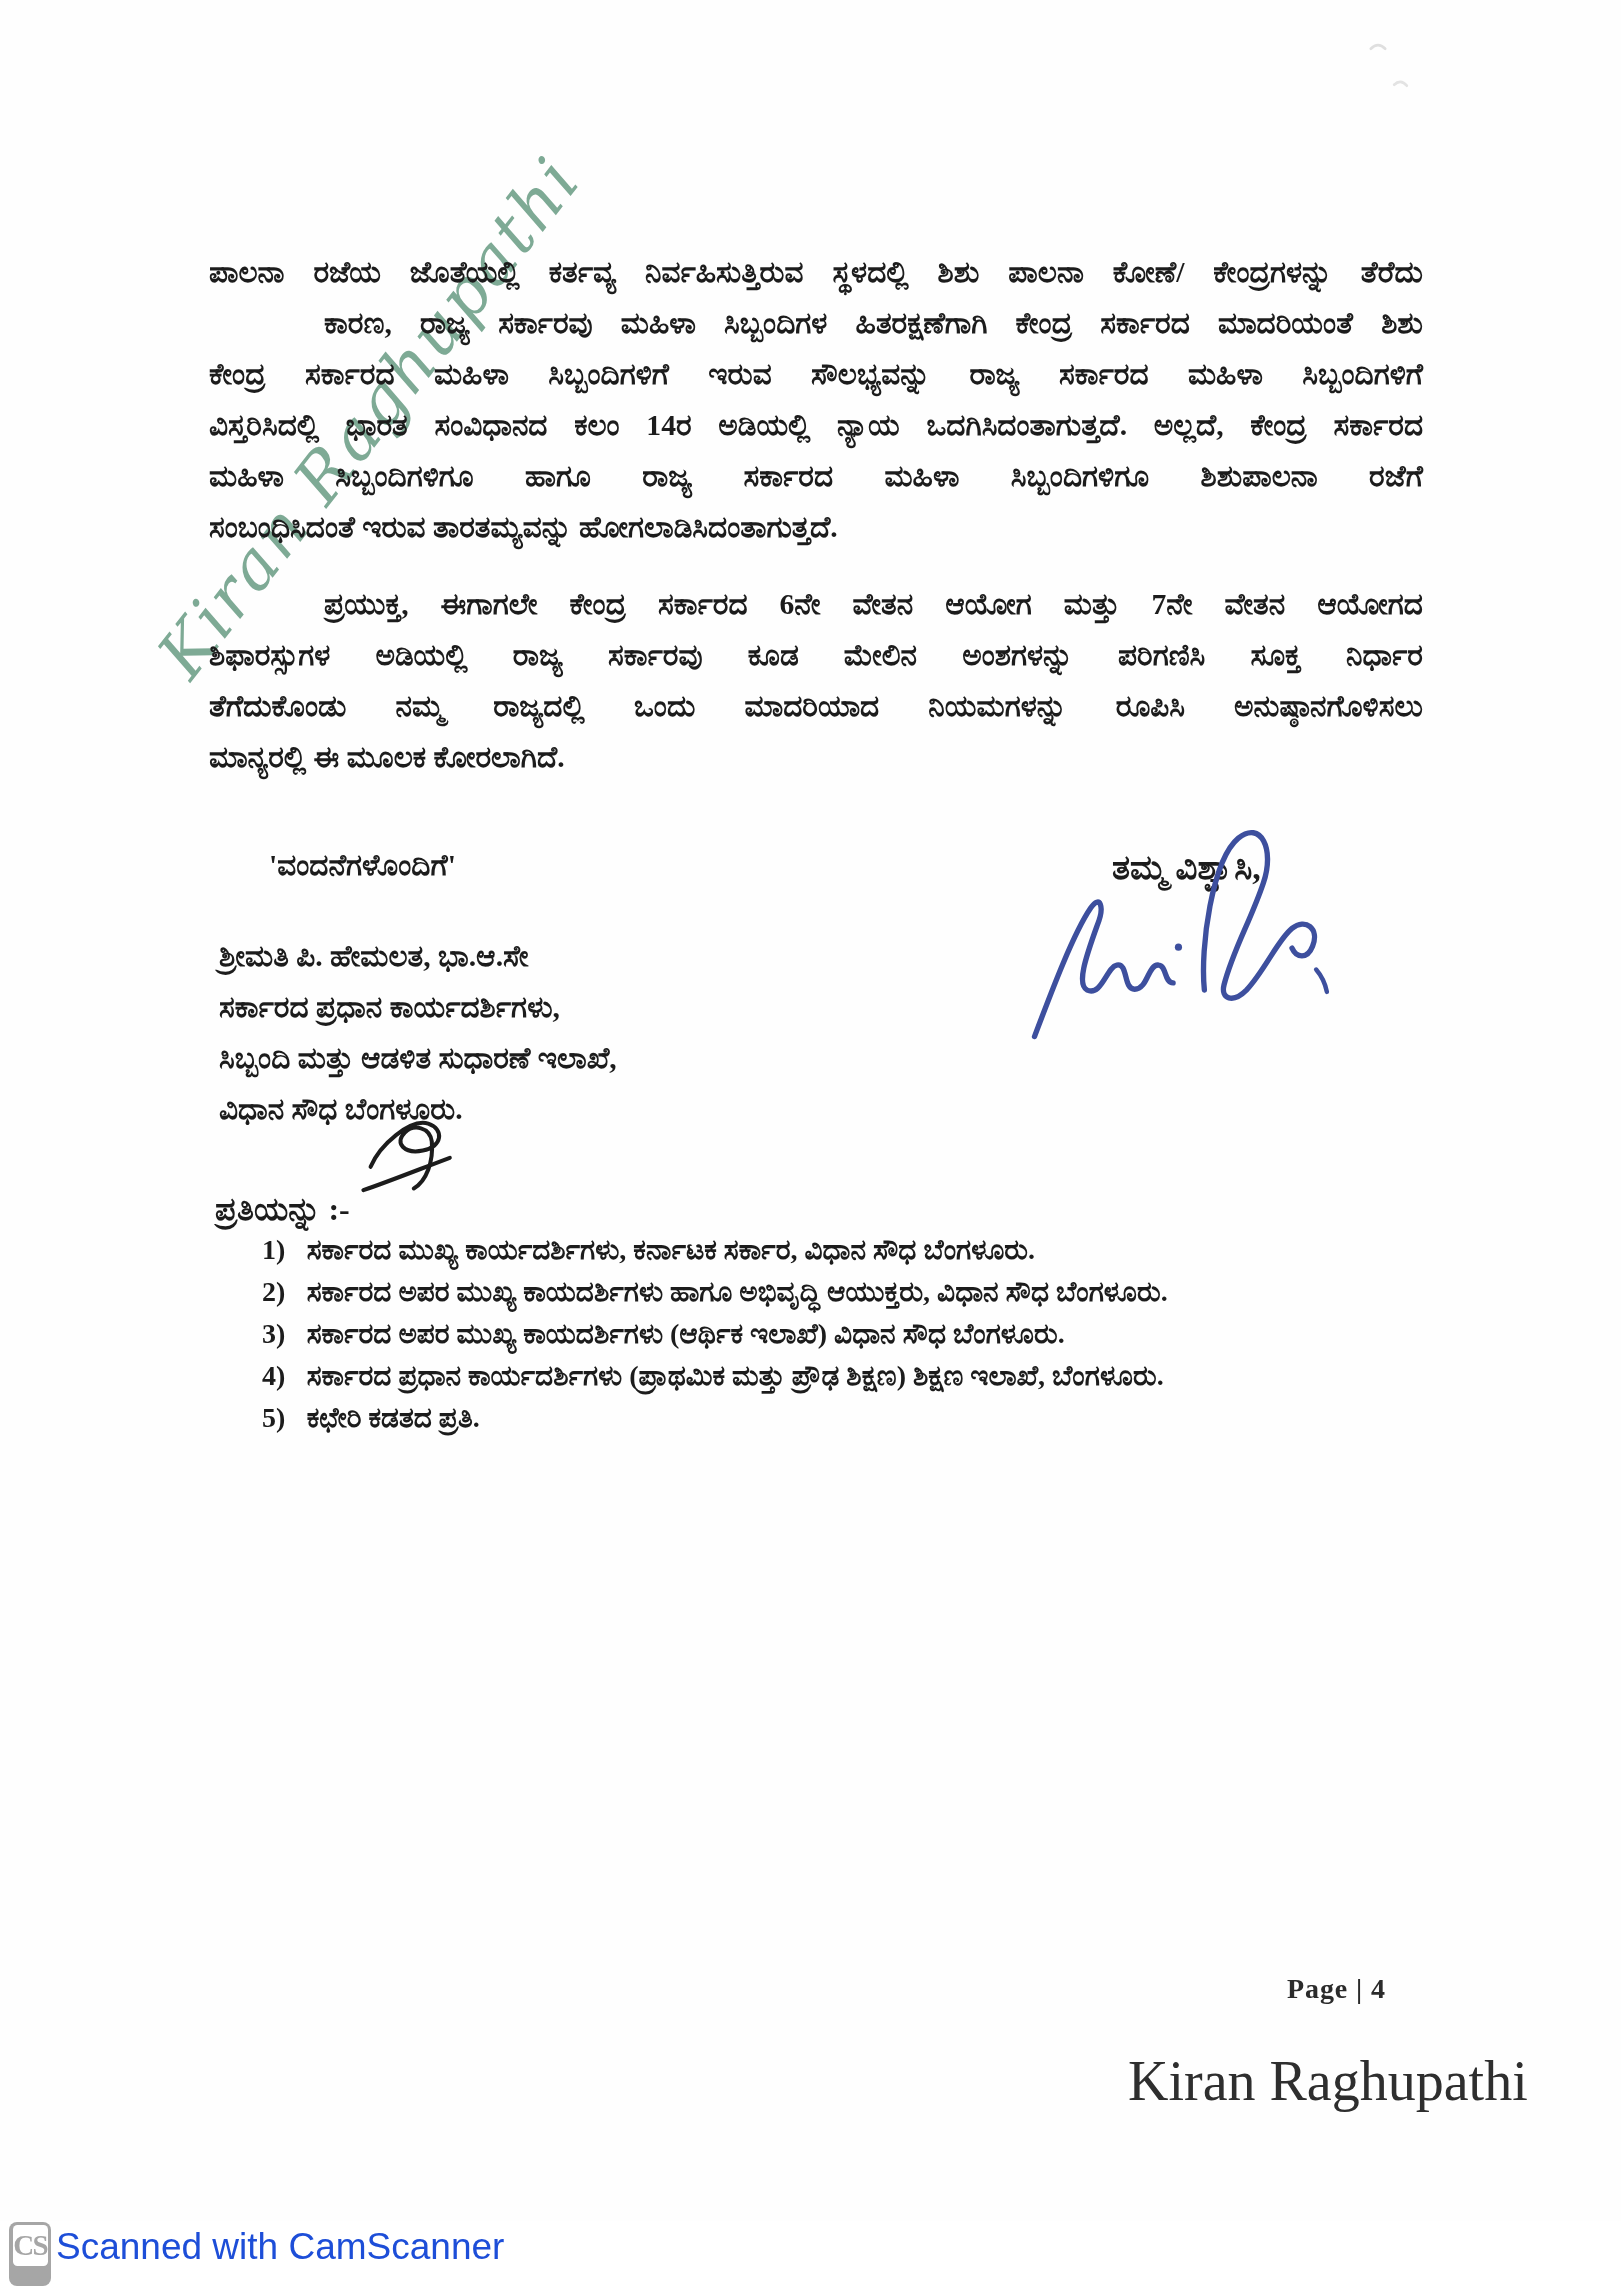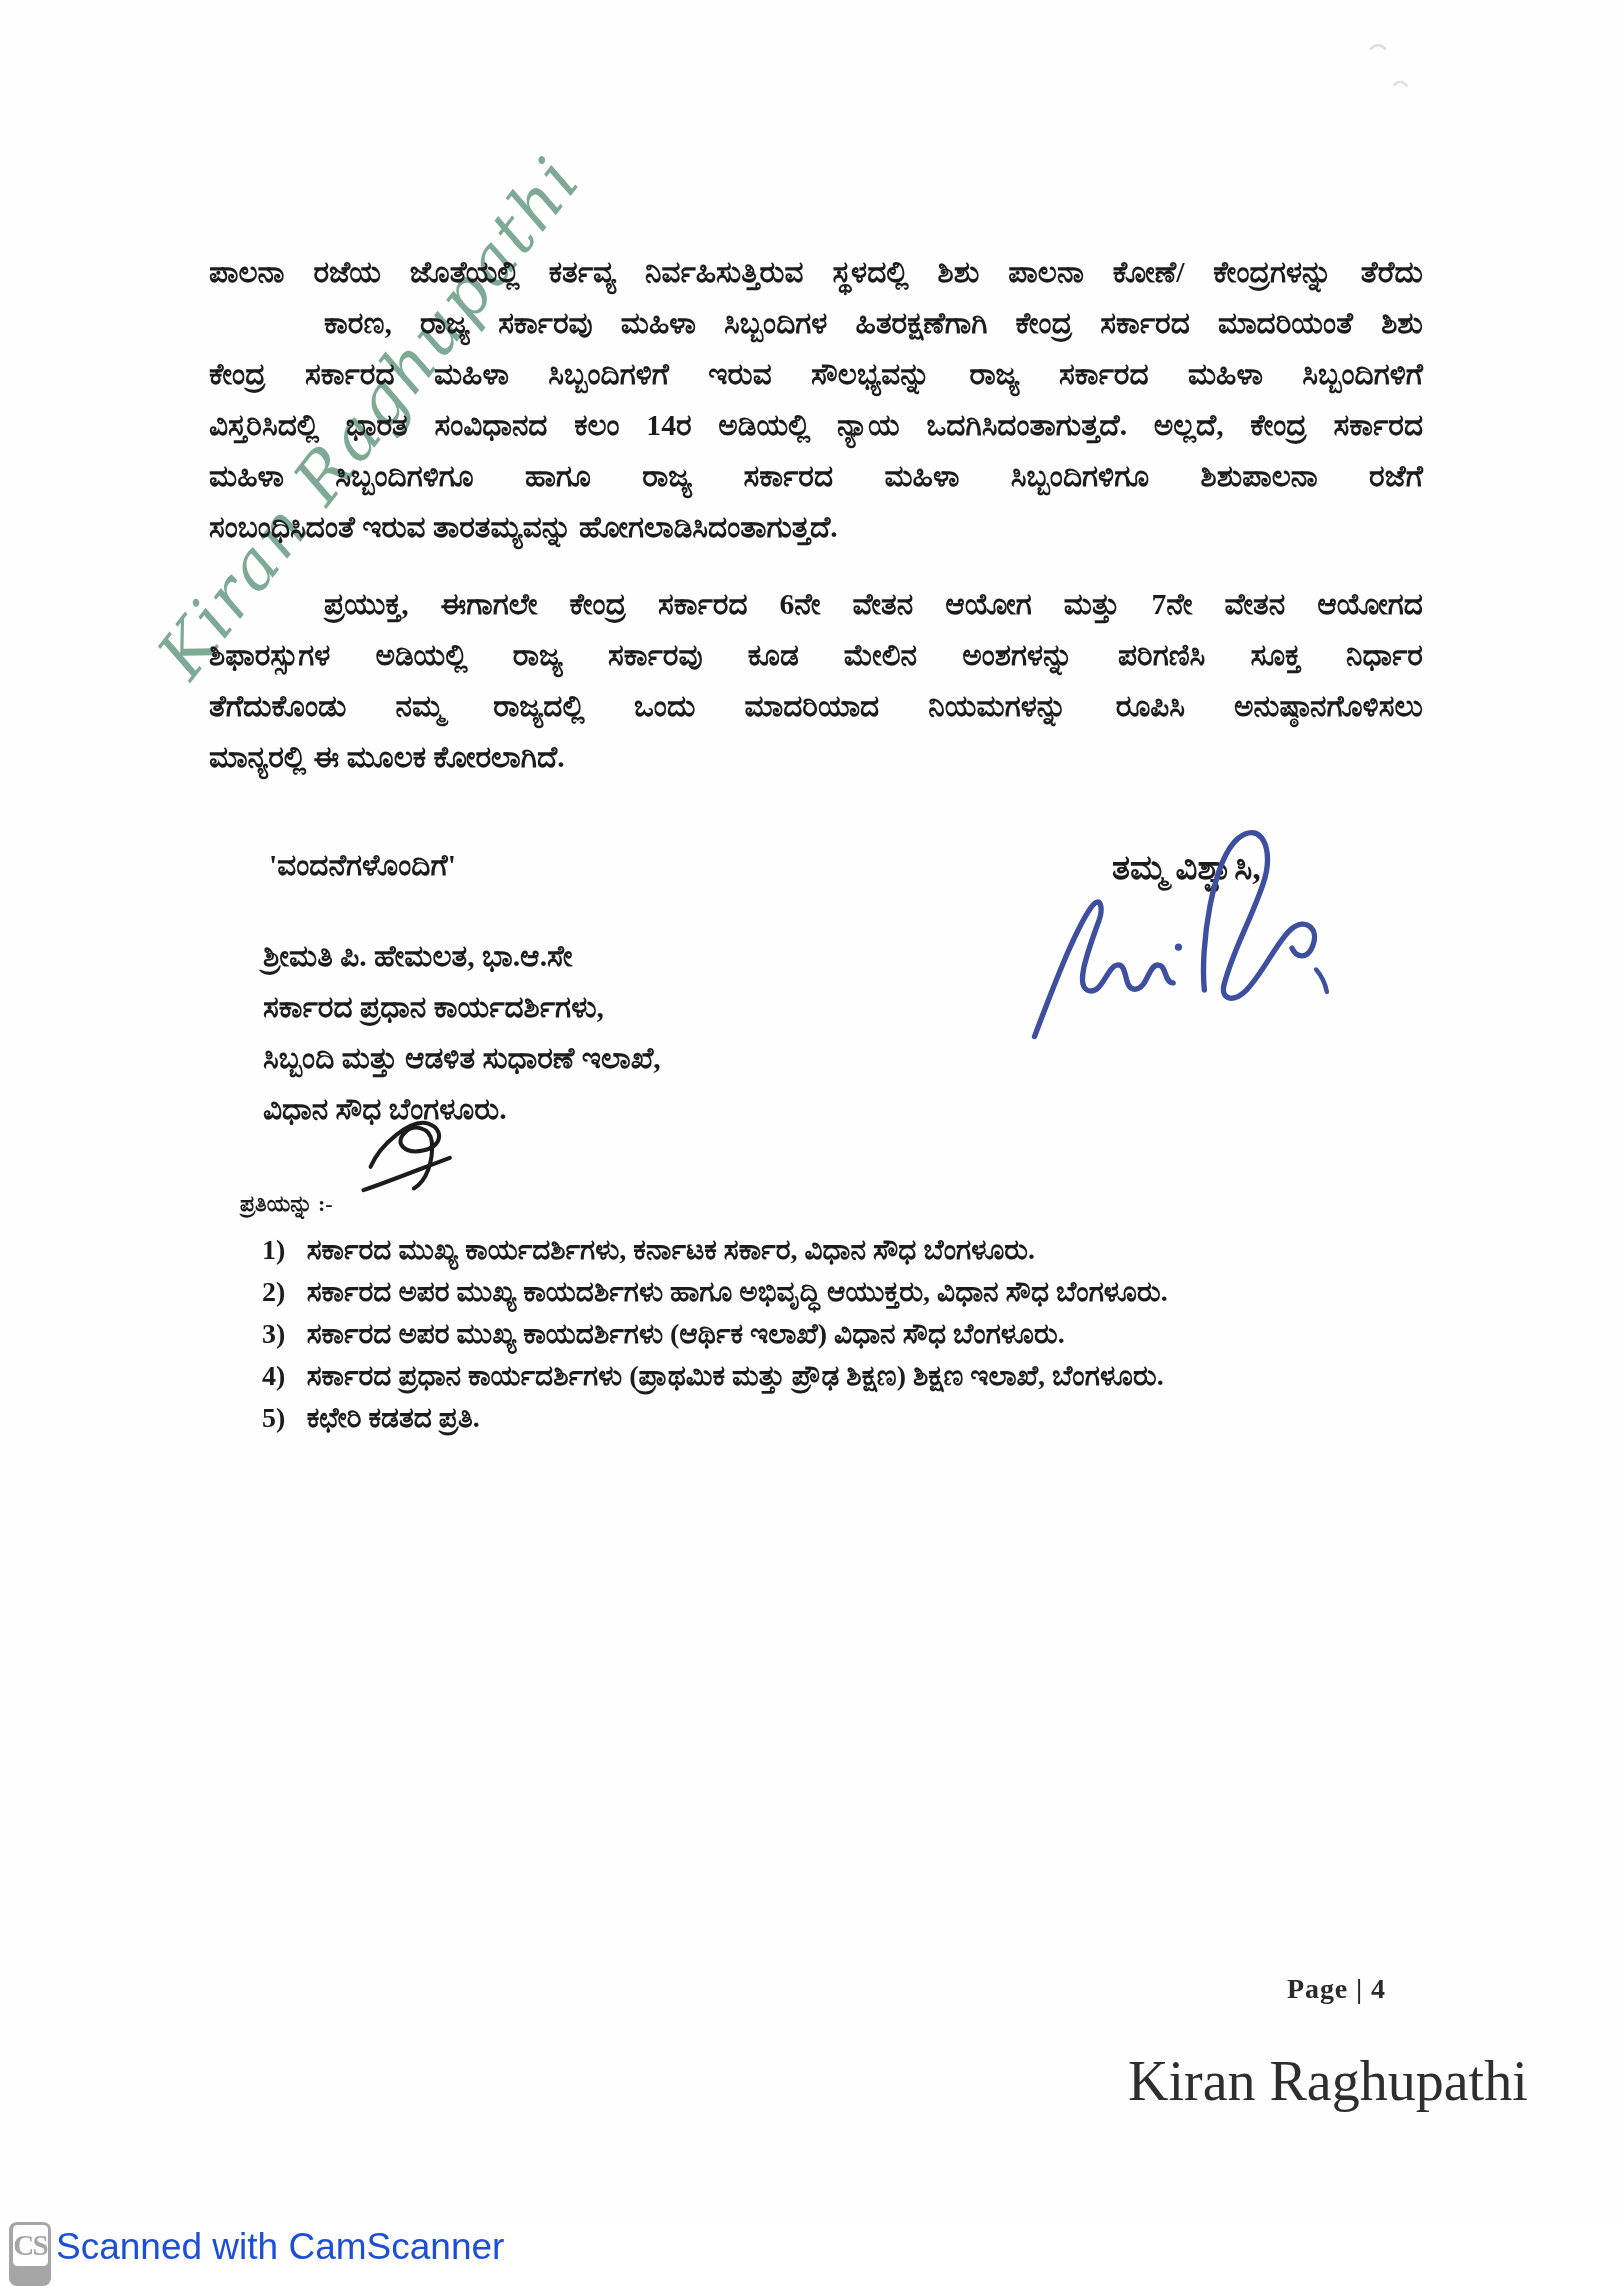--- a/index.html
+++ b/index.html
@@ -19,22 +19,22 @@
   .jline{
     display:block;height:51px;line-height:51px;
     text-align:justify;text-align-last:justify;
     white-space:nowrap;
   }
   .jline.first{padding-left:115px;}
   .jline.last{text-align-last:left;}
   .closing{position:absolute;left:269px;top:817px;font-size:29.6px;margin-top:32px;}
   .valediction{position:absolute;left:1112px;top:849px;font-size:34px;}
   .sender{position:absolute;left:219px;top:931px;}
-  .sender .sline{display:block;height:51px;line-height:51px;margin-left:44px;}
-  .copy-heading{position:absolute;left:215px;top:1191px;font-size:22px;margin-left:25px;}
+  .sender .sline{display:block;height:51px;line-height:51px;}
+  .copy-heading{position:absolute;left:215px;top:1191px;font-size:32px;}
   .copy-list{position:absolute;left:262px;top:1229px;}
   .copy-row{display:block;height:42px;line-height:42px;font-size:28px;white-space:nowrap;}
   .copy-num{display:inline-block;margin-right:14.3px;}
   .page-num{
     position:absolute;left:1287px;top:1973px;
     font-family:"Liberation Serif",serif;font-size:28px;color:#2b2b2b;font-weight:bold;
     letter-spacing:0.9px;
     text-align:right;
   }
   .wm-print{

